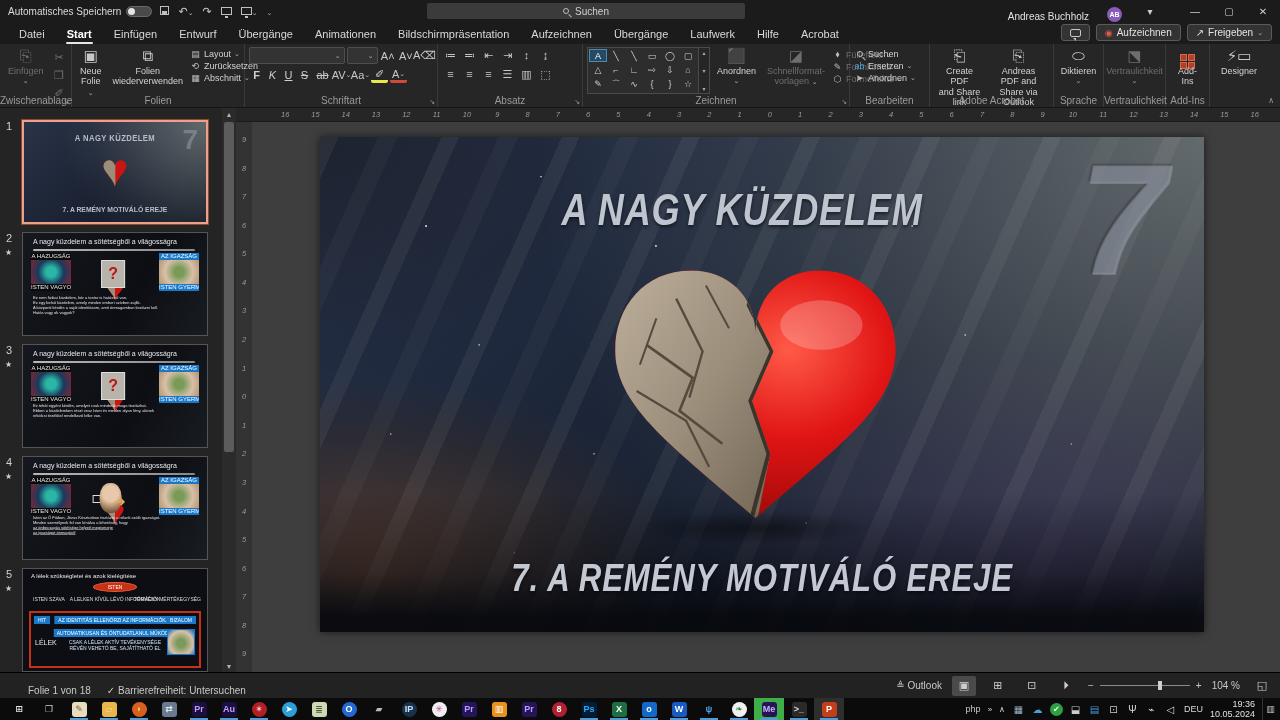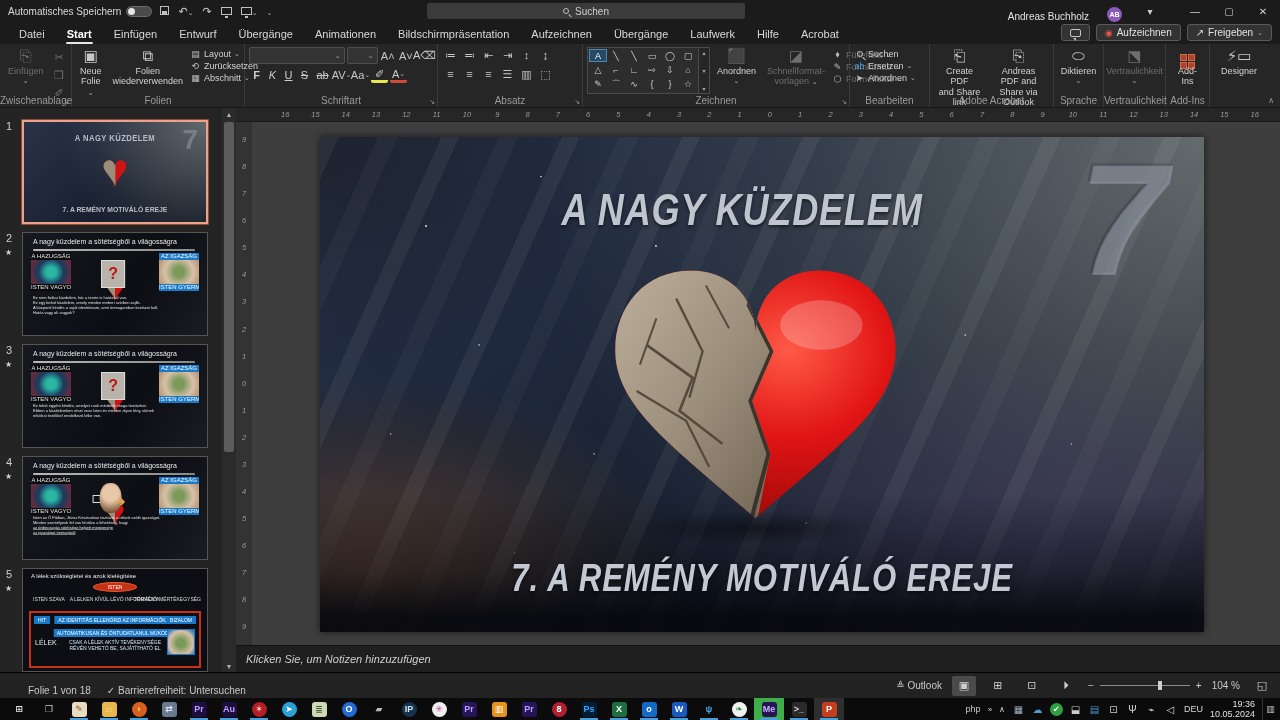--- a/index.html
+++ b/index.html
@@ -724,23 +724,20 @@
                   <path d="M28 86 L58 104 L72 132" stroke="#554a3c" stroke-width="1.4" fill="none"></path>
                   <path d="M70 22 L84 48" stroke="#554a3c" stroke-width="1.2" fill="none"></path>
                   <path d="M40 42 L30 70" stroke="#554a3c" stroke-width="1.2" fill="none"></path>
                 </g>
               </g>
             </svg>
           </div>
           <div class="slide-sub">7. A REMÉNY MOTIVÁLÓ EREJE</div>
         </div>
       </div>
-      <div class="notesbar">
-        <span>Klicken Sie, um Notizen hinzuzufügen</span>
-      </div>
     </div>
   </div>
 
   <div class="statusbar">
     <div class="sb-left">
       <span>Folie 1 von 18</span>
       <span><span>✓ </span><span>Barrierefreiheit: Untersuchen</span></span>
     </div>
     <div class="sb-right">
       <span><span>≜ </span><span>Outlook</span></span>

